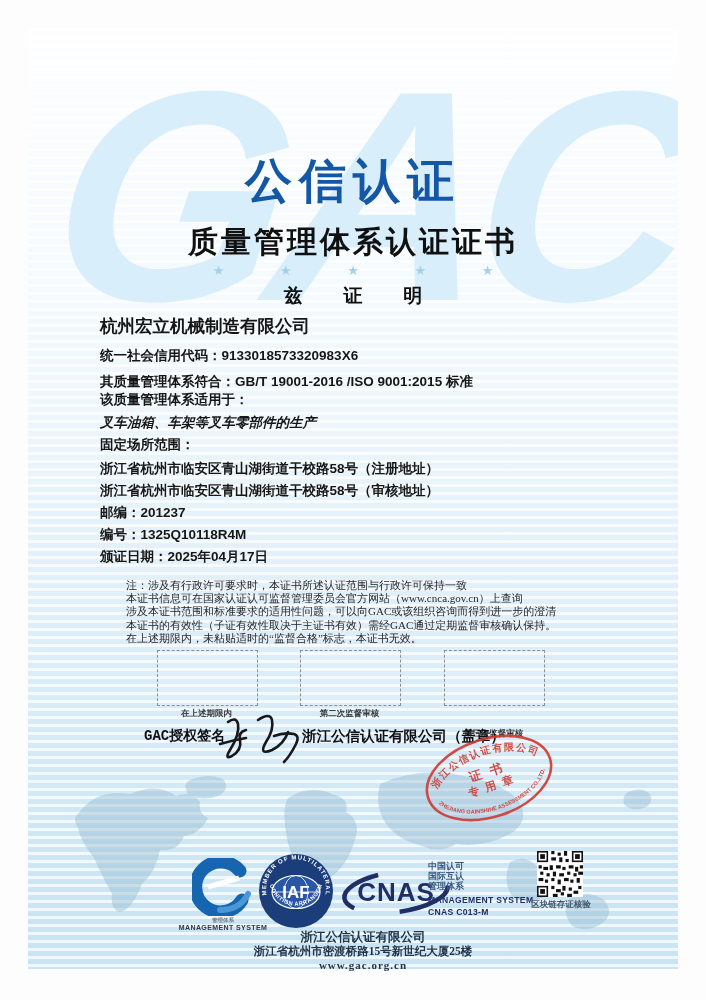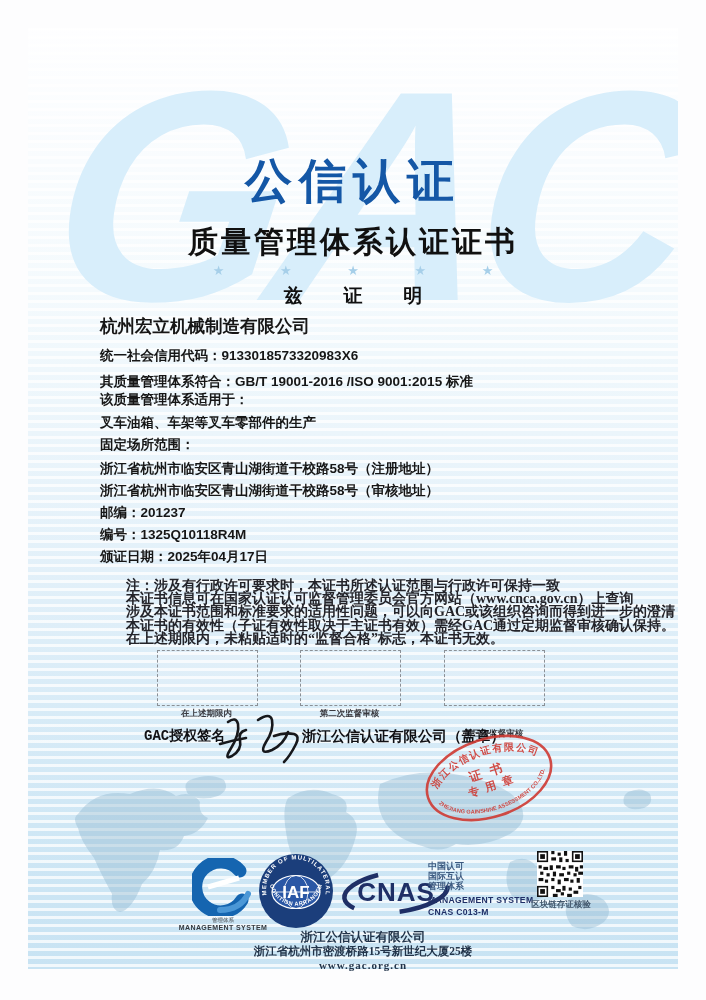--- a/index.html
+++ b/index.html
@@ -15,22 +15,22 @@
   .abs{position:absolute;}
   .ctr{left:0;width:706px;text-align:center;}
   .title{top:150px;font-size:47px;font-weight:700;letter-spacing:7px;color:#1457a6;}
   .subtitle{top:222px;font-family:"Liberation Serif",serif;font-size:30px;font-weight:700;
     letter-spacing:3px;color:#101010;}
   .stars{top:263px;font-size:13px;letter-spacing:26px;color:#a6cfe9;text-indent:26px;}
   .certify{top:283px;font-family:"Liberation Serif",serif;font-size:19px;font-weight:700;
     letter-spacing:18px;text-indent:18px;color:#101010;}
   .bodyline{left:100px;color:#161616;font-weight:700;font-size:13.5px;white-space:nowrap;}
   .company{font-size:17.5px;}
-  .notes{left:126px;top:579px;font-family:"Liberation Serif",serif;font-weight:700;
-    font-size:14px;line-height:13.2px;color:#24242a;}
+  .notes{left:126px;top:579px;font-family:"Liberation Serif",serif;font-weight:400;
+    font-size:11px;line-height:13.2px;color:#24242a;}
   .auditbox{top:650px;height:54px;width:99px;border:1px dashed #8b9096;background:rgba(255,255,255,.15);}
   .auditlbl{top:708px;width:99px;text-align:center;font-family:"Liberation Serif",serif;
     font-size:8.5px;font-weight:700;color:#3a3a40;}
   .siglbl{font-family:Liberation Mono, monospace;font-weight:700;color:#101014;font-size:14px;top:727px;}
   .footer{font-family:"Liberation Serif",serif;font-weight:700;color:#22344a;width:706px;
     left:10px;text-align:center;}
   .accr-cn{font-size:9px;line-height:10px;color:#3c5a80;font-weight:700;}
   .accr-en{font-size:8.6px;line-height:11.5px;color:#1f2f66;font-weight:700;letter-spacing:.3px;}
   .gac-cap1{top:917px;left:180px;width:86px;text-align:center;font-size:5.5px;color:#707a82;font-weight:700;}
   .gac-cap2{top:924px;left:166px;width:114px;text-align:center;font-size:7px;color:#33383e;font-weight:700;letter-spacing:.4px;}
@@ -61,21 +61,21 @@
 
   <div class="abs ctr title">公信认证</div>
   <div class="abs ctr subtitle">质量管理体系认证证书</div>
   <div class="abs ctr stars">★ ★ ★ ★ ★</div>
   <div class="abs ctr certify">兹 证 明</div>
 
   <div class="abs bodyline company" style="top:314px;">杭州宏立机械制造有限公司</div>
   <div class="abs bodyline" style="top:347px;">统一社会信用代码：9133018573320983X6</div>
   <div class="abs bodyline" style="top:373px;">其质量管理体系符合：GB/T 19001-2016 /ISO 9001:2015 标准</div>
   <div class="abs bodyline" style="top:391px;">该质量管理体系适用于：</div>
-  <div class="abs bodyline" style="top:414px;">叉车油箱、车架等叉车零部件的生产</div>
+  <div class="abs bodyline" style="top:414px;font-style:italic;">叉车油箱、车架等叉车零部件的生产</div>
   <div class="abs bodyline" style="top:436px;">固定场所范围：</div>
   <div class="abs bodyline" style="top:460px;">浙江省杭州市临安区青山湖街道干校路58号（注册地址）</div>
   <div class="abs bodyline" style="top:482px;">浙江省杭州市临安区青山湖街道干校路58号（审核地址）</div>
   <div class="abs bodyline" style="top:504px;">邮编：201237</div>
   <div class="abs bodyline" style="top:526px;">编号：1325Q10118R4M</div>
   <div class="abs bodyline" style="top:548px;">颁证日期：2025年04月17日</div>
 
   <div class="abs notes">
     <div>注：涉及有行政许可要求时，本证书所述认证范围与行政许可保持一致</div>
     <div>本证书信息可在国家认证认可监督管理委员会官方网站（www.cnca.gov.cn）上查询</div>

